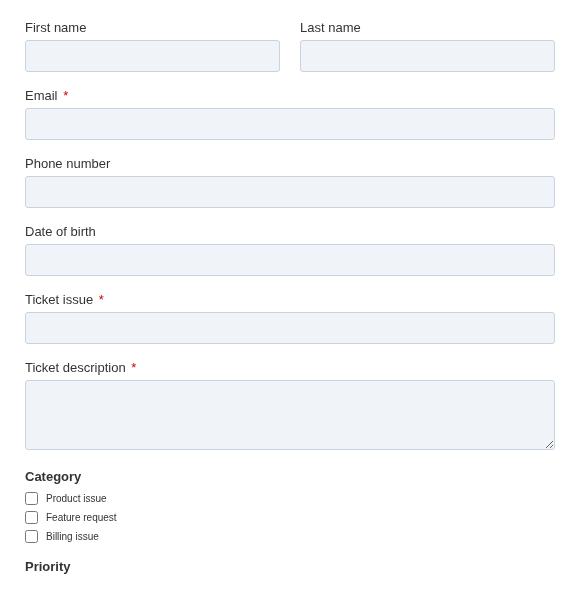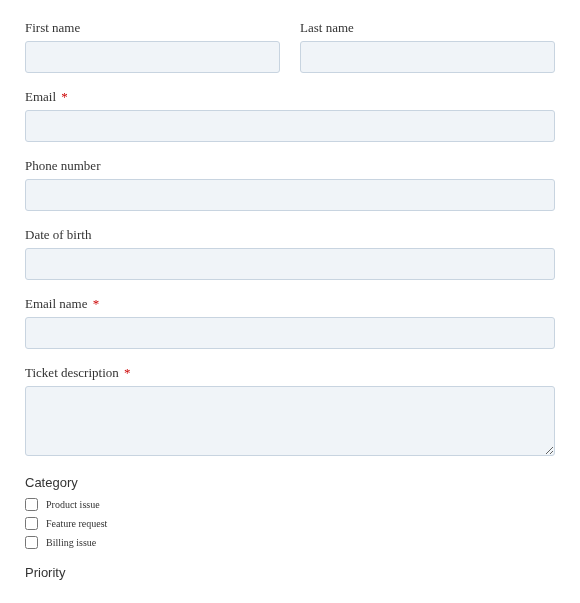--- a/index.html
+++ b/index.html
@@ -32,21 +32,20 @@
       display: flex;
       flex-direction: column;
       flex: 1;
     }
 
     label {
       font-size: 13px;
       color: #333333;
       margin-bottom: 5px;
       display: block;
-      font-family: Liberation Serif, serif;
     }
 
     label .required {
       color: #cc0000;
       margin-left: 2px;
     }
 
     input[type="text"],
     input[type="email"],
     input[type="tel"] {
@@ -76,20 +75,21 @@
 
     .category-section {
       margin-bottom: 16px;
     }
 
     .category-label {
       font-size: 13px;
       color: #333333;
       margin-bottom: 8px;
       display: block;
+      font-weight: bold;
     }
 
     .checkbox-item {
       display: flex;
       align-items: center;
       margin-bottom: 6px;
     }
 
     .checkbox-item input[type="checkbox"] {
       margin-right: 8px;
@@ -108,20 +108,21 @@
 
     .priority-section {
       margin-bottom: 16px;
     }
 
     .priority-label {
       font-size: 13px;
       color: #333333;
       margin-bottom: 24px;
       display: block;
+      font-weight: bold;
     }
   </style>
 </head>
 <body>
 
 <div class="form-row">
   <div class="form-group">
     <label>First name</label>
     <input type="text" style="">
   </div>
@@ -143,21 +144,21 @@
   <input type="tel" style="">
 </div>
 
 <div class="form-section">
   <label>Date of birth</label>
   <input type="text" style="">
 </div>
 
 <div class="form-section">
   <label>
-    <span>Email name</span><span class="required"> *</span>
+    <span>Ticket issue</span><span class="required"> *</span>
   </label>
   <input type="text" style="">
 </div>
 
 <div class="form-section">
   <label>
     <span>Ticket description</span><span class="required"> *</span>
   </label>
   <textarea style=""></textarea>
 </div>

